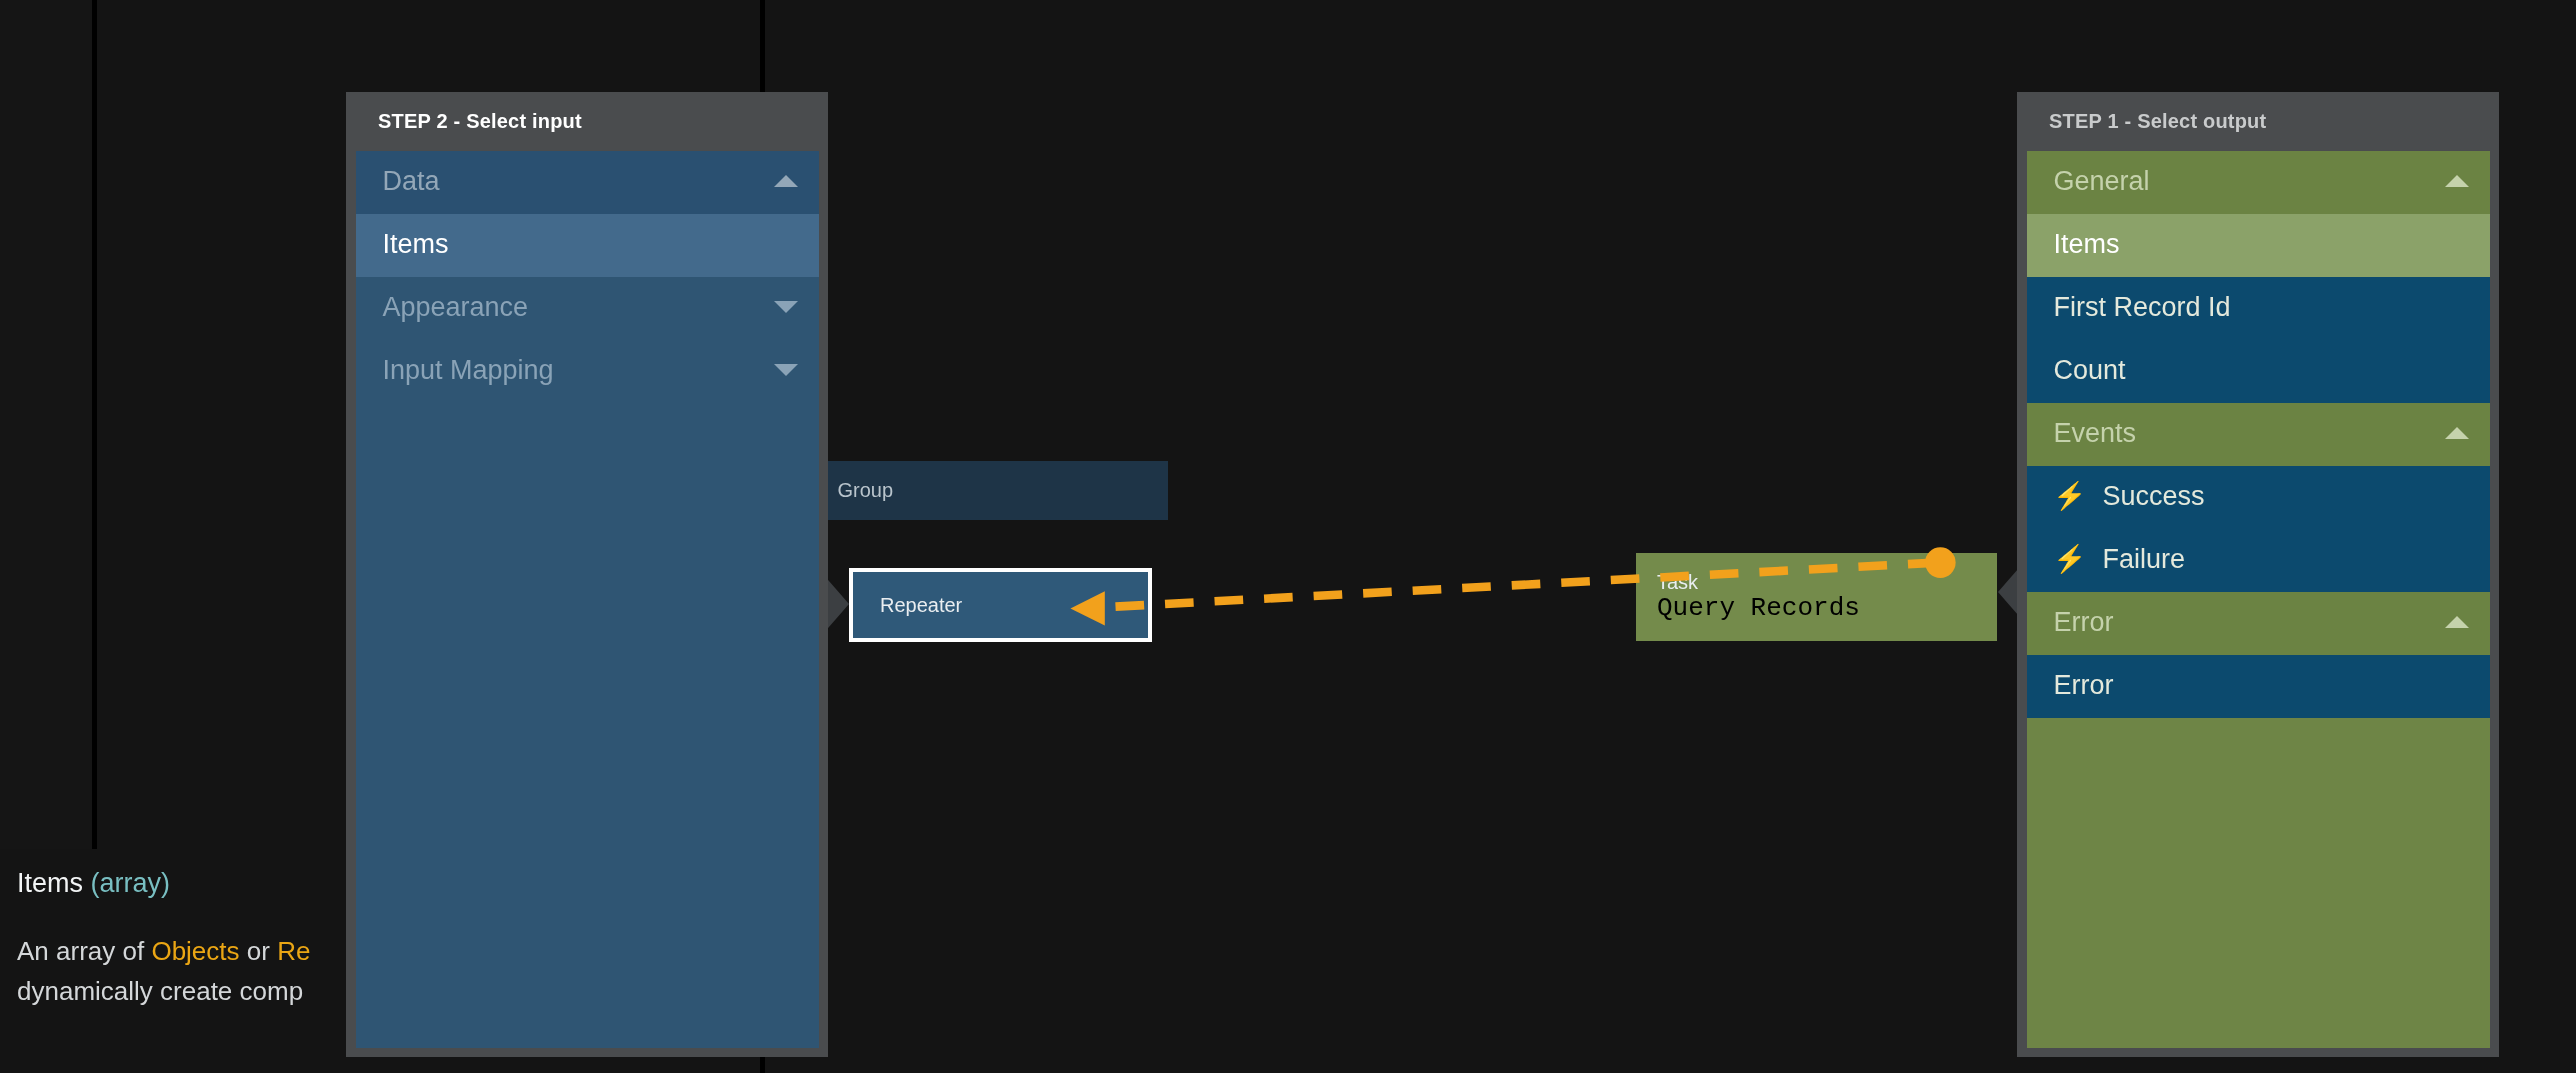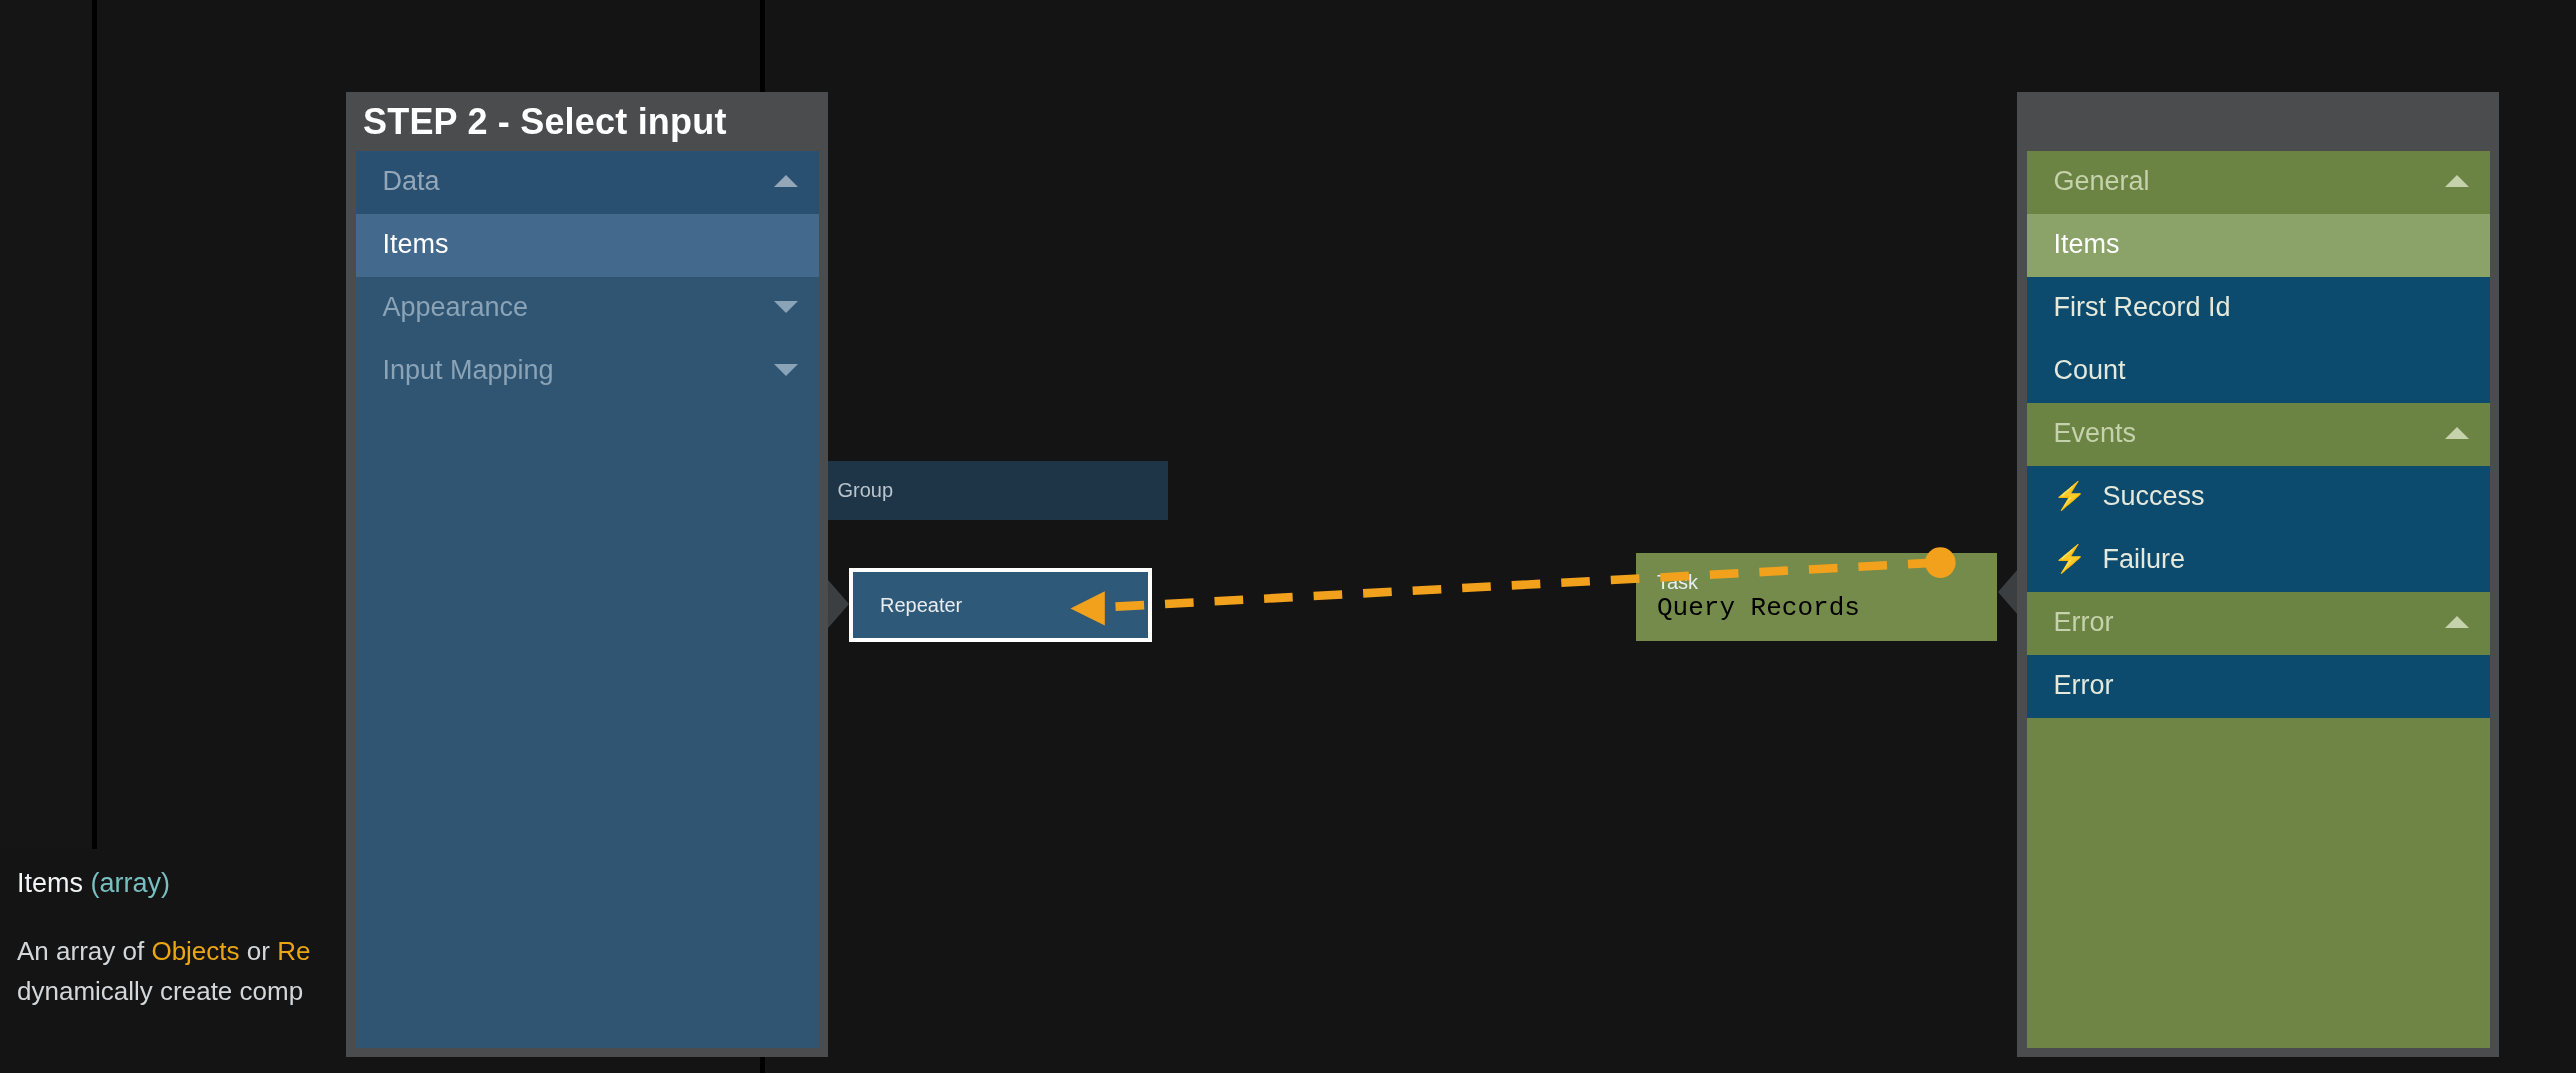--- a/index.html
+++ b/index.html
@@ -59,22 +59,22 @@
   
   #tooltip { position: absolute; left: 17px; top: 868px; width: 725px; }
   #tooltip .tt-head { font-size: 27px; color: #f2f4f5; margin-bottom: 32px; }
   #tooltip .tt-head .tt-type { color: #79bfc2; }
   #tooltip .tt-body { font-size: 26px; line-height: 1.55; color: #d4d7d9; }
   #tooltip .tt-body .kw { color: #eba614; }
 
   
   .panel { position: absolute; background: #4a4c4e; }
   .panel .p-header {
-    height: 59px; display: flex; align-items: center; padding-left: 17px;
-    font-size: 36px; font-weight: bold; letter-spacing: 0.2px;
+    height: 59px; display: flex; align-items: center; padding-left: 32px;
+    font-size: 20px; font-weight: bold; letter-spacing: 0.2px;
   }
   .panel .p-body { position: absolute; left: 9.5px; right: 9.5px; bottom: 9.5px; top: 59px; }
 
   #panel-input  { left: 346px;  top: 92px; width: 482px; height: 965px; }
   #panel-input .p-header { color: #ffffff; }
   #panel-input .p-body { background: #2f5573; }
 
   #panel-output { left: 2017px; top: 92px; width: 482px; height: 965px; }
   #panel-output .p-header { color: #c9cbcc; }
   #panel-output .p-body { background: #6e8546; }
@@ -156,20 +156,21 @@
           <span class="chev down"></span>
         </div>
         <div class="row collapsed">
           <span class="row-label">Input Mapping</span>
           <span class="chev down"></span>
         </div>
       </div>
   </div>
 
   <div class="panel" id="panel-output">
+    <div class="p-header">STEP 1 - Select output</div>
     <div class="p-body" id="output-rows">
         <div class="row group-head">
           <span class="row-label">General</span>
           <span class="chev up"></span>
         </div>
         <div class="row item sel">
           <span class="row-label">Items</span>
         </div>
         <div class="row item">
           <span class="row-label">First Record Id</span>

